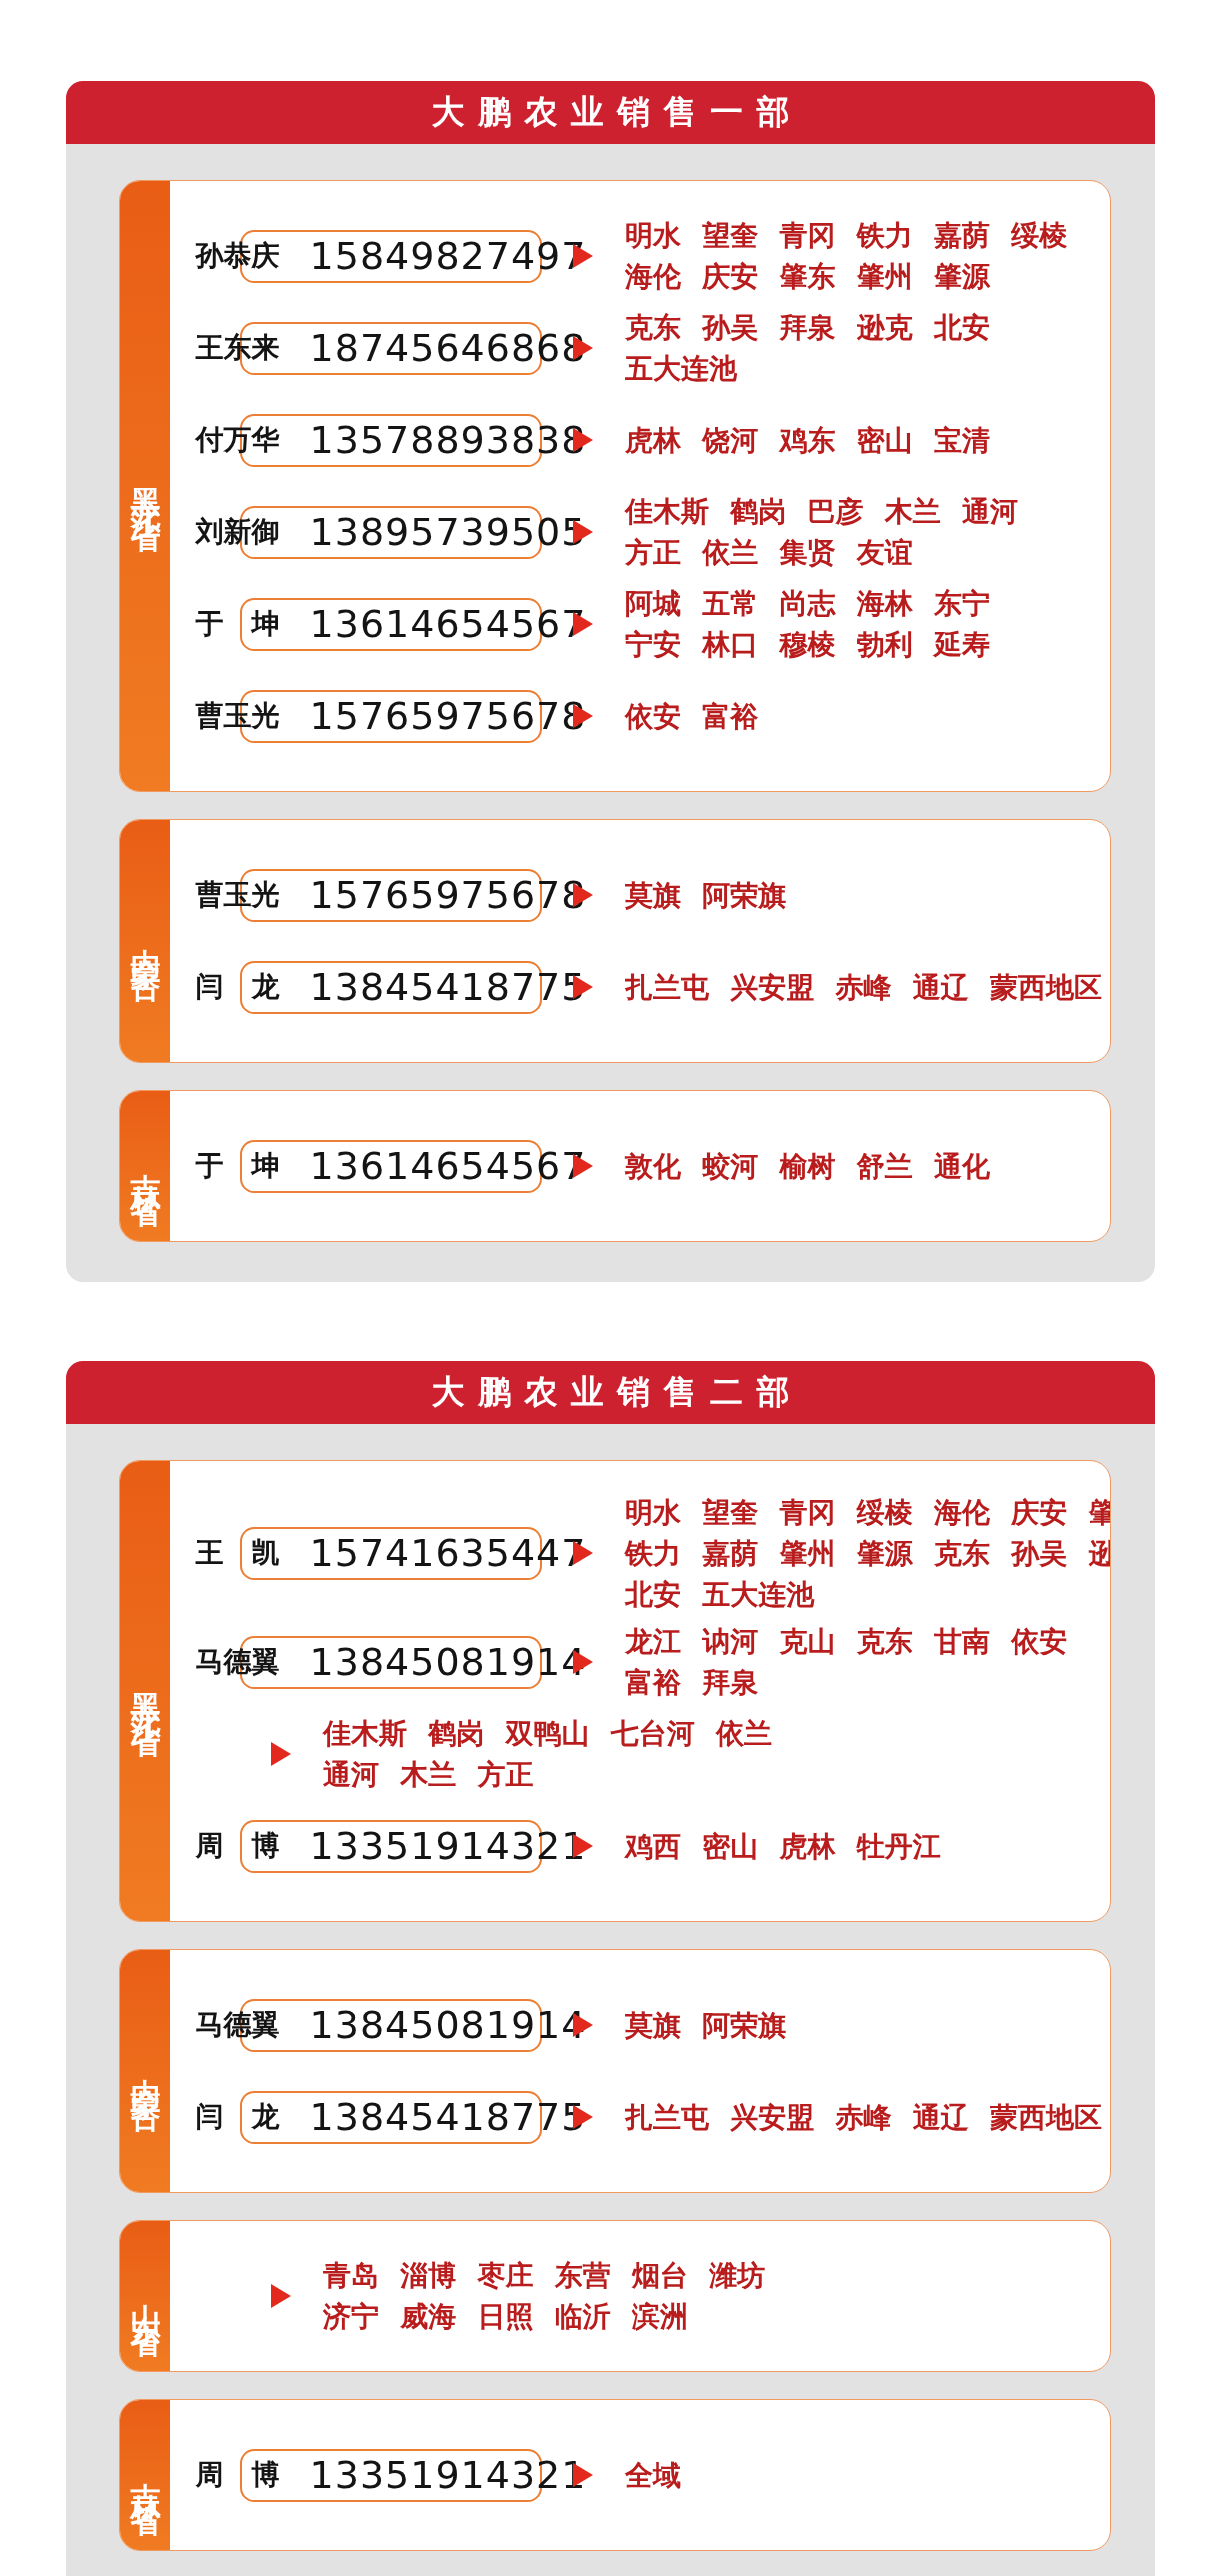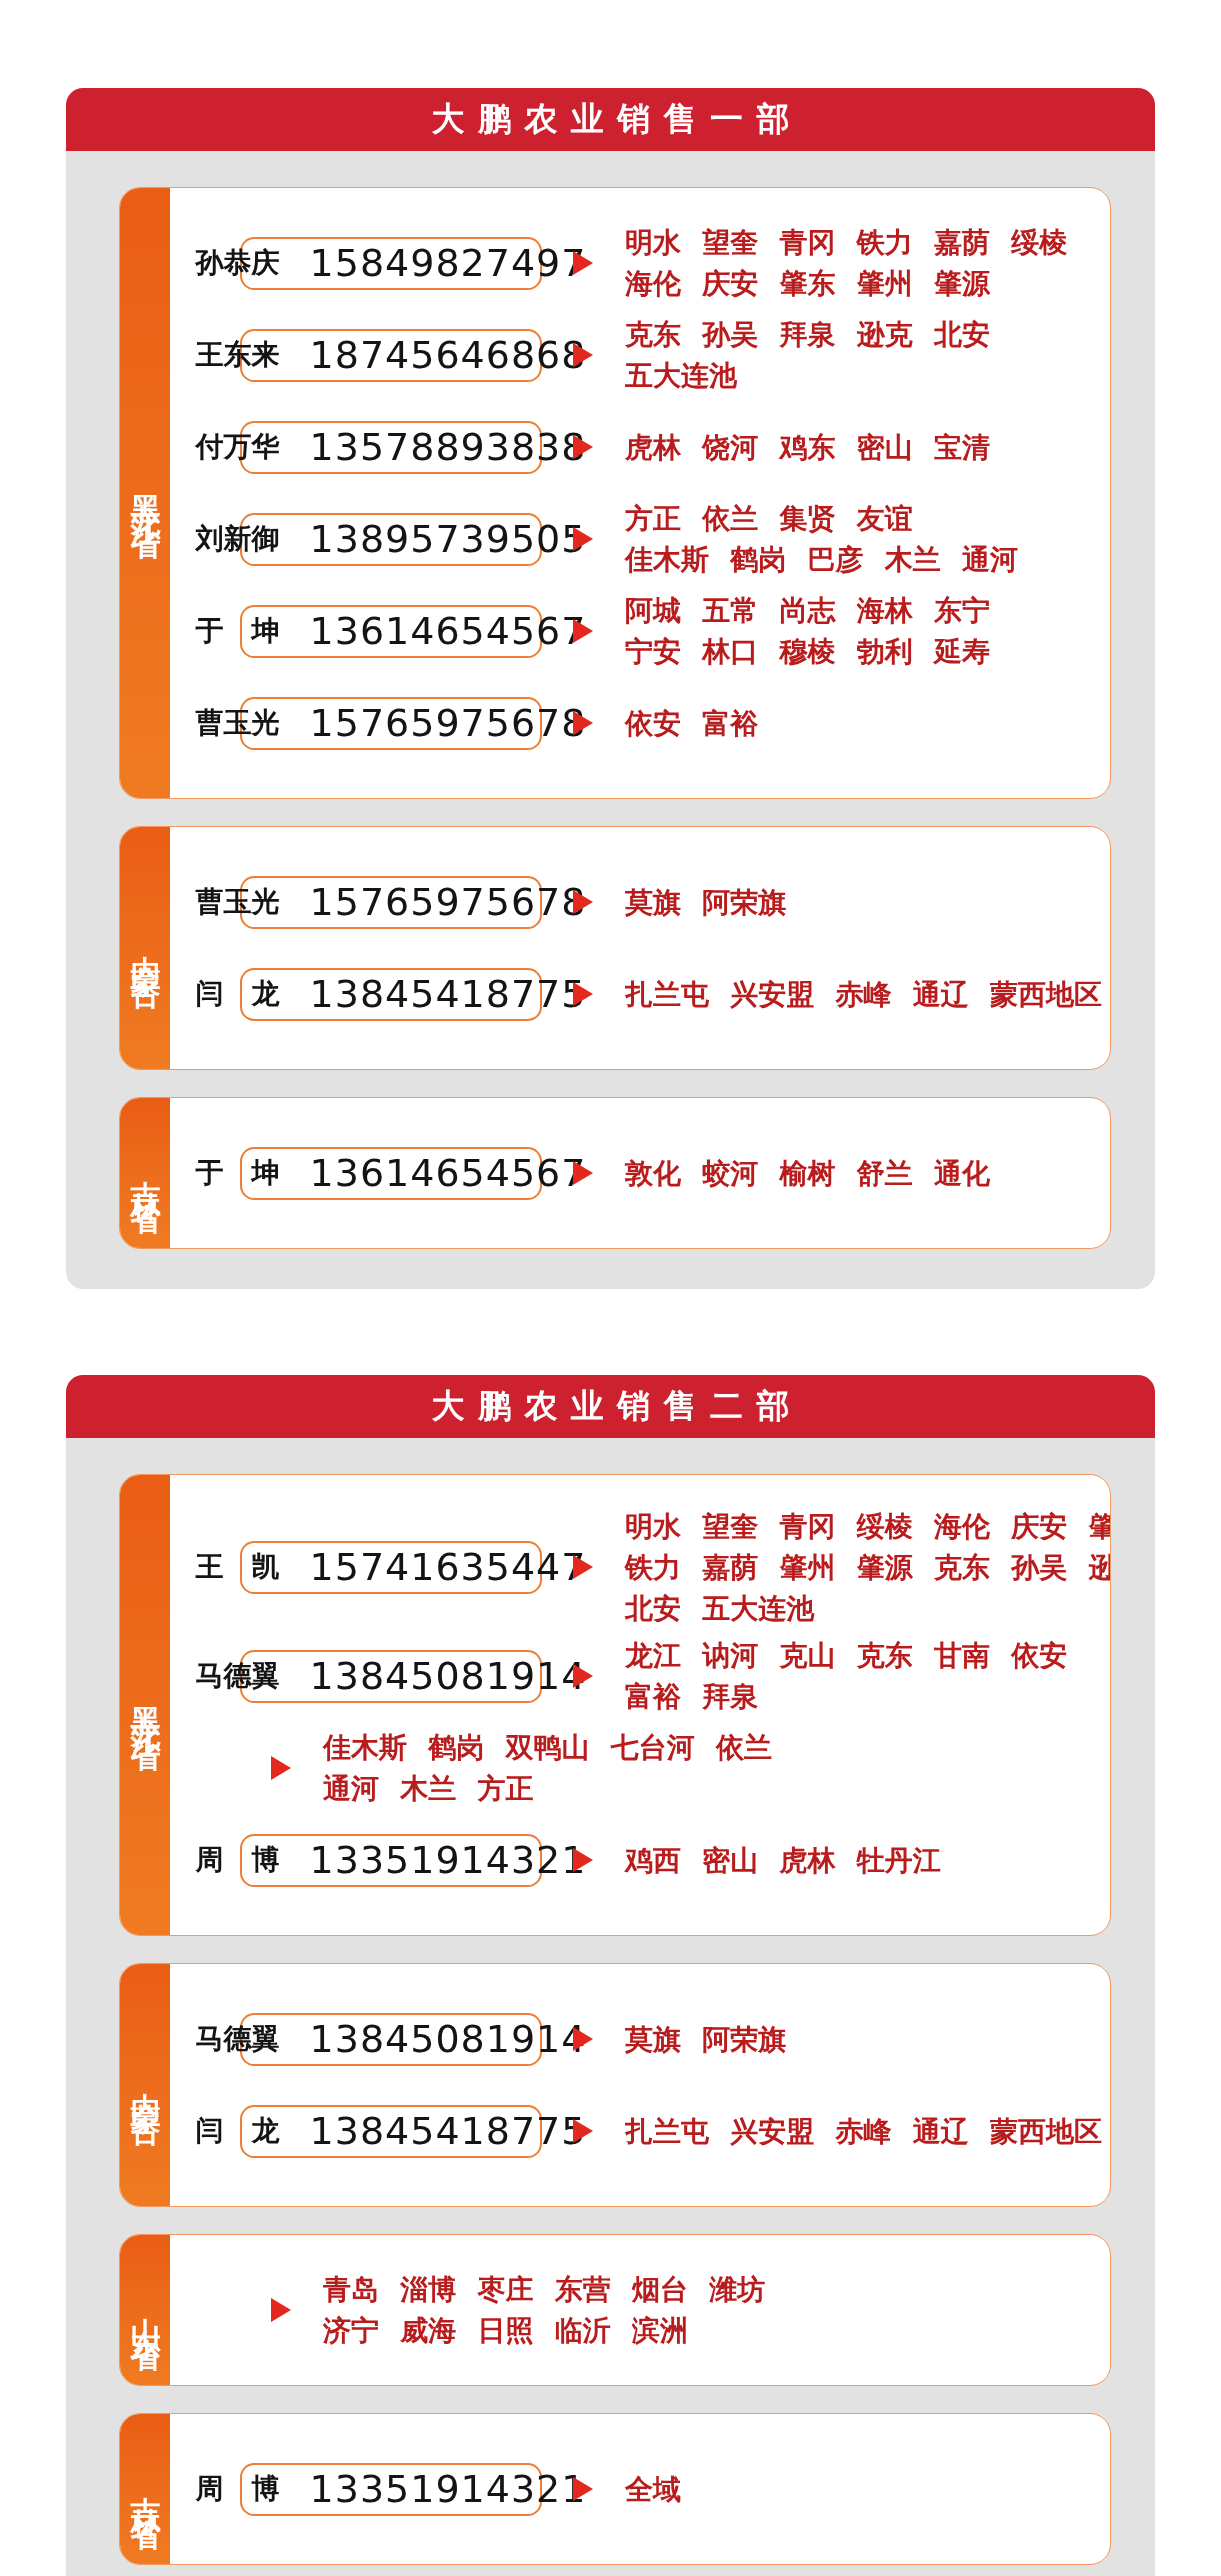--- a/index.html
+++ b/index.html
@@ -1,21 +1,21 @@
 <!DOCTYPE html>
 <html><head>
 <meta charset="utf-8">
 <style>
   html,body{margin:0;padding:0;}
   body{
     width:1221px;height:2576px;background:#ffffff;
     font-family:"DejaVu Sans","Liberation Sans",sans-serif;
     -webkit-font-smoothing:antialiased;
   }
-  .section{width:1089px;margin:12px auto;}
+  .section{width:1089px;margin:5px auto;}
   .section.first{padding-top:76px;}
   .section.second{padding-top:74px;}
   .sec-header{
     height:63px;background:#ce2130;border-radius:17px 17px 0 0;
     display:flex;align-items:center;justify-content:center;
   }
   .sec-title{
     color:#ffffff;font-size:33px;font-weight:bold;
     letter-spacing:13.4px;text-indent:13.4px;white-space:nowrap;
   }
@@ -112,22 +112,22 @@
                 <div class="region-line">虎林 饶河 鸡东 密山 宝清</div>
               </div>
             </div>
             <div class="contact-row">
               <div class="contact-box">
                 <span class="contact-name">刘新御</span>
                 <span class="contact-phone">13895739505</span>
               </div>
               <span class="arrow-icon"></span>
               <div class="regions">
+                <div class="region-line">佳木斯 鹤岗 巴彦 木兰 通河</div>
                 <div class="region-line">方正 依兰 集贤 友谊</div>
-                <div class="region-line">佳木斯 鹤岗 巴彦 木兰 通河</div>
               </div>
             </div>
             <div class="contact-row">
               <div class="contact-box">
                 <span class="contact-name">于　坤</span>
                 <span class="contact-phone">13614654567</span>
               </div>
               <span class="arrow-icon"></span>
               <div class="regions">
                 <div class="region-line">阿城 五常 尚志 海林 东宁</div>

